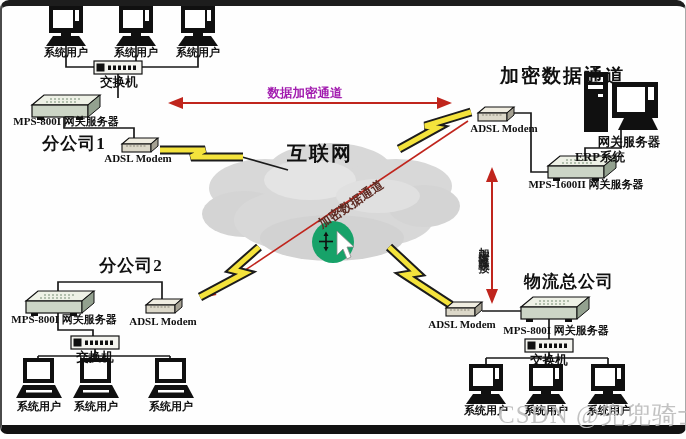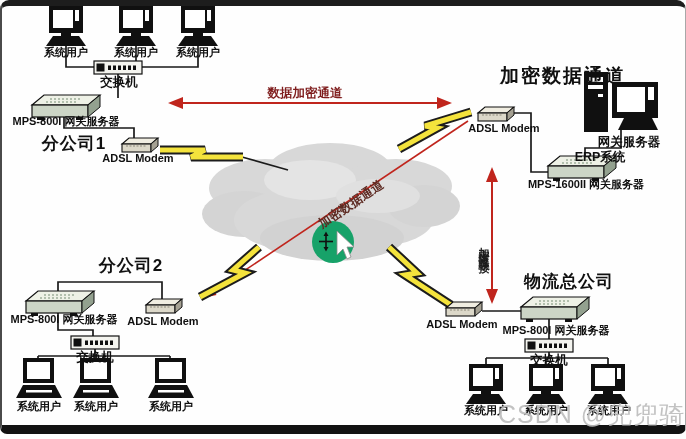--- a/index.html
+++ b/index.html
@@ -1,24 +1,24 @@
 <!DOCTYPE html>
 <html><head>
 <meta charset="utf-8">
 <style>
   html,body{margin:0;padding:0;background:#e9e9e9;}
   #stage{position:relative;width:686px;height:439px;background:#fefefe;overflow:hidden;
-         font-family:Liberation Sans, sans-serif;}
+         font-family:Liberation Serif, serif;}
   #frame{position:absolute;left:0;top:0;right:0;bottom:5px;border-top:6px solid #1d1d1d;
          border-left:2px solid #4a4a4a;border-right:1px solid #a8a8a8;border-bottom:9px solid #121212;
          border-radius:9px 9px 7px 7px;pointer-events:none;z-index:40;}
   svg{position:absolute;left:0;top:0;z-index:5;}
   .lbl{position:absolute;font-weight:bold;color:#101010;white-space:nowrap;text-align:center;z-index:20;line-height:1.1;}.s11{font-size:11px}.s12{font-size:12.5px}
   .s17{font-size:17px;letter-spacing:1px}.s19{font-size:19px;letter-spacing:2px}.s20{font-size:20px;letter-spacing:2px}
-  .chan{color:#7f1d1d;}
+  .chan{color:#a21caf;}
   #chan-diag{transform:rotate(-34deg);transform-origin:left center;color:#5d2a22;}
   #chan-vert{writing-mode:vertical-rl;text-orientation:upright;letter-spacing:3px;height:130px;color:#1c1c1c;}
   #watermark{position:absolute;left:498px;top:398px;font-size:25px;color:#bdbdbd;opacity:.92;
              z-index:60;font-weight:normal;white-space:nowrap;letter-spacing:1px;}
 </style>
 </head>
 <body>
 
 <div id="stage">
   <div id="frame"></div>
@@ -191,20 +191,21 @@
   <div class="lbl s11" style="left:168px;top:46px;width:60px">系统用户</div>
   <div class="lbl s12" style="left:92px;top:76px;width:54px">交换机</div>
   <div class="lbl s11" style="left:0px;top:115px;width:132px">MPS-800I 网关服务器</div>
   <div class="lbl s17" style="left:28px;top:135px;width:92px">分公司1</div>
   <div class="lbl s11" style="left:94px;top:152px;width:88px">ADSL Modem</div>
 
   <div class="lbl s12 chan" style="left:230px;top:87px;width:150px" id="chan-horiz">数据加密通道</div>
   <div class="lbl s12" id="chan-diag" style="left:310px;top:226px;width:100px">加密数据通道</div>
   <div class="lbl s11" id="chan-vert" style="left:478px;top:182px">加密隧道联接</div>
 
+  <div class="lbl s20" style="left:275px;top:142px;width:90px">互联网</div>
 
   <div class="lbl s19" style="left:500px;top:66px;width:112px">加密数据通道</div>
   <div class="lbl s11" style="left:458px;top:122px;width:92px">ADSL Modem</div>
   <div class="lbl s12" style="left:586px;top:136px;width:86px">网关服务器</div>
   <div class="lbl s12" style="left:569px;top:151px;width:62px">ERP系统</div>
   <div class="lbl s11" style="left:504px;top:178px;width:164px">MPS-1600II 网关服务器</div>
 
   <div class="lbl s17" style="left:90px;top:257px;width:82px">分公司2</div>
   <div class="lbl s11" style="left:0px;top:313px;width:128px">MPS-800I 网关服务器</div>
   <div class="lbl s11" style="left:122px;top:315px;width:82px">ADSL Modem</div>

